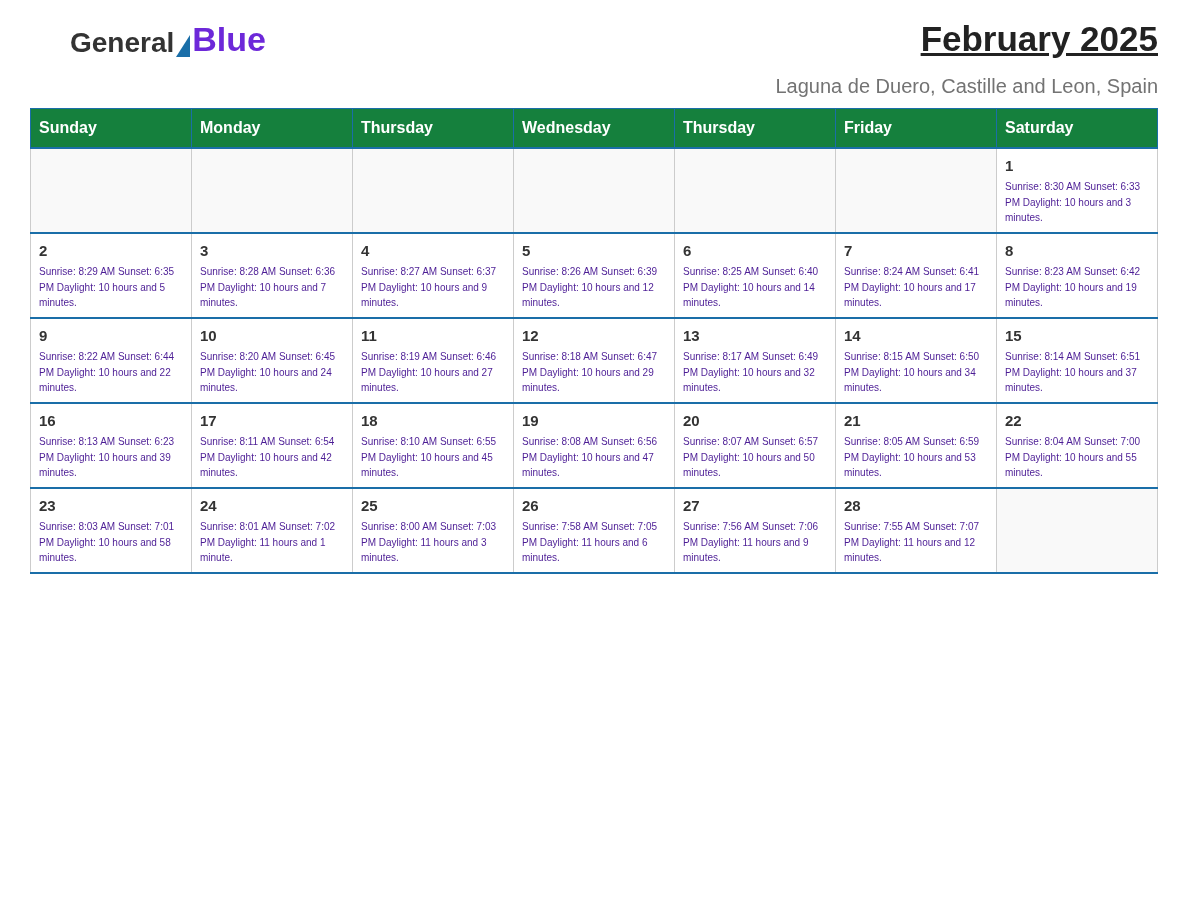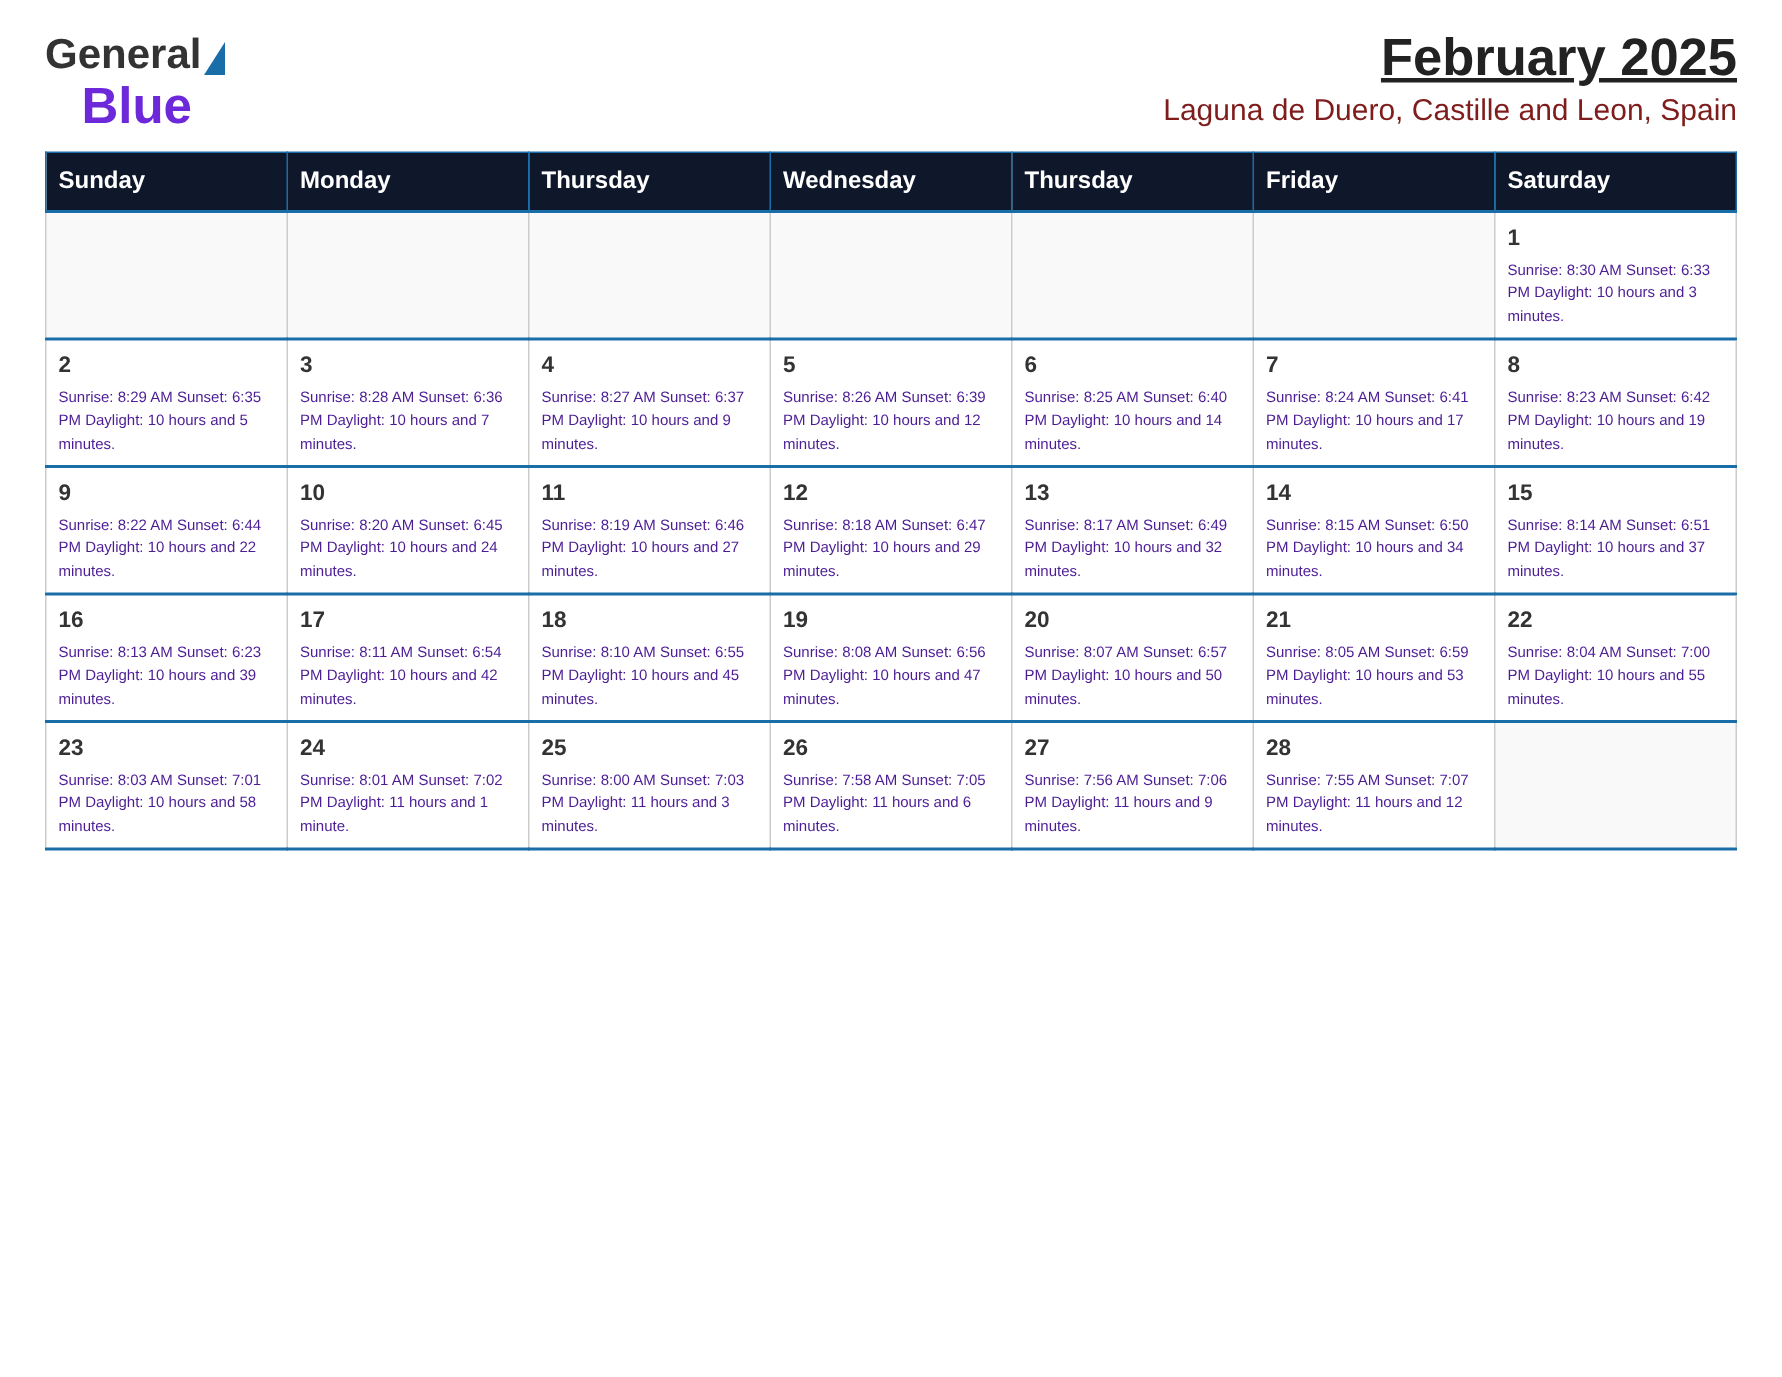--- a/index.html
+++ b/index.html
@@ -12,22 +12,22 @@
       min-height: 918px;
     }
     .header-area {
       display: flex;
       justify-content: space-between;
       align-items: flex-start;
       margin-bottom: 10px;
     }
     .logo {
       display: flex;
-      flex-direction: column;
-      align-items: center;
+      align-items: flex-end;
+      margin-left: 40px;
     }
     .logo-text {
       font-size: 28px;
       font-weight: bold;
       color: #333;
       display: flex;
       align-items: center;
     }
     .logo-general { color: #333; }
     .logo-icon {
@@ -47,30 +47,30 @@
     }
     .month-title {
       font-size: 35px;
       font-weight: bold;
       color: #222;
       line-height: 1.1;
       text-decoration: underline;
     }
     .location-title {
       font-size: 20px;
-      color: #7f1d1d;
-      margin-top: 4px;
+      color: #737373;
+      margin-top: 16px;
     }
     .calendar-table {
       width: 100%;
       border-collapse: collapse;
       margin-top: 10px;
     }
     .calendar-table th {
-      background-color: #0f172a;
+      background-color: #15803d;
       color: #fff;
       font-size: 16px;
       font-weight: bold;
       padding: 10px 8px;
       text-align: left;
       border: 1px solid #1a6ea8;
     }
     .calendar-table td {
       vertical-align: top;
       border: 1px solid #ccc;

